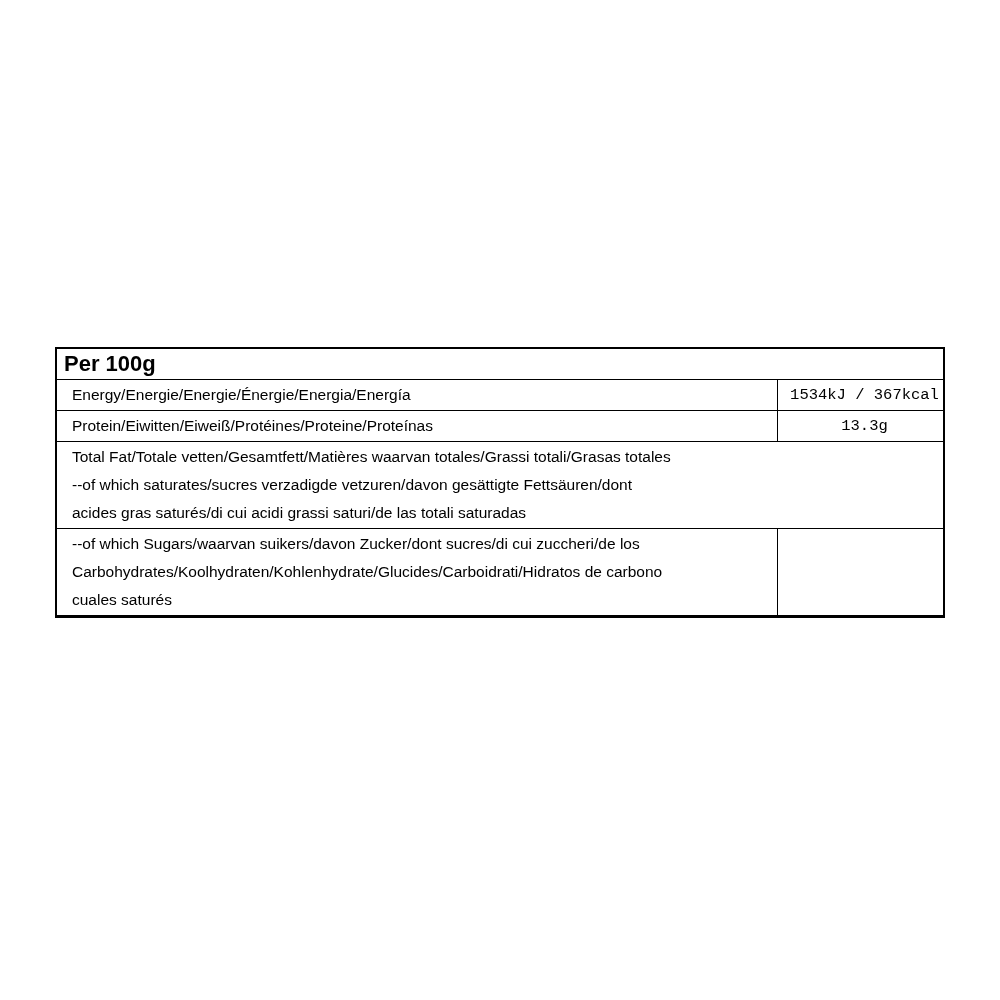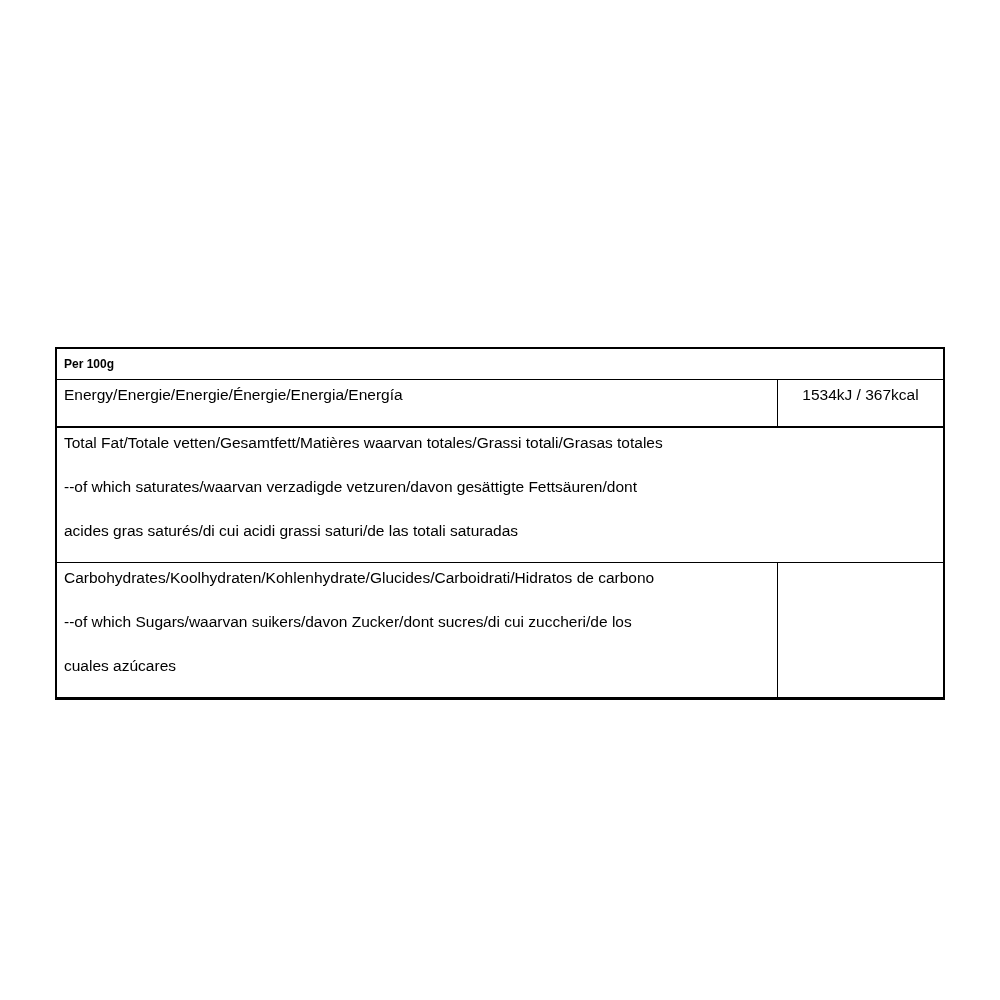--- a/index.html
+++ b/index.html
@@ -21,46 +21,48 @@
     width: 890px;
     box-sizing: border-box;
     border: 2px solid #000000;
     background: #ffffff;
     font-size: 15.5px;
   }
   .t-header {
     height: 30px;
     line-height: 30px;
     font-weight: bold;
-    font-size: 12px;
+    font-size: 22px;
     padding-left: 7px;
     white-space: nowrap;
     overflow: hidden;
   }
   .t-row {
     display: flex;
     border-top: 1px solid #000000;
   }
   .cell-label {
     flex: 1 1 auto;
     min-width: 0;
     padding: 1px 6px 1px 7px;
   }
   .cell-value {
     flex: 0 0 166px;
     box-sizing: border-box;
     border-left: 1px solid #000000;
     text-align: center;
     padding: 1px 2px;
+    font-family: Liberation Mono, monospace;
   }
   .line {
-    height: 44px;
+    height: 28px;
     line-height: 28px;
     white-space: nowrap;
     overflow: hidden;
+    margin-left: 8px;
   }
 </style>
 </head>
 <body>
 
 <div class="nutrition-table">
 
   <div class="t-header">
     <span>Per 100g</span>
   </div>
@@ -68,35 +70,41 @@
   <div class="t-row">
     <div class="cell-label">
       <div class="line">Energy/Energie/Energie/Énergie/Energia/Energía</div>
     </div>
     <div class="cell-value">
       <div class="line">1534kJ / 367kcal</div>
     </div>
   </div>
 
   <div class="t-row">
+    <div class="cell-label">
+      <div class="line">Protein/Eiwitten/Eiweiß/Protéines/Proteine/Proteínas</div>
+    </div>
+    <div class="cell-value">
+      <div class="line">13.3g</div>
+    </div>
   </div>
 
   <div class="t-row">
     <div class="cell-label">
       <div class="line">Total Fat/Totale vetten/Gesamtfett/Matières waarvan totales/Grassi totali/Grasas totales</div>
-      <div class="line">--of which saturates/waarvan verzadigde vetzuren/davon gesättigte Fettsäuren/dont</div>
+      <div class="line">--of which saturates/sucres verzadigde vetzuren/davon gesättigte Fettsäuren/dont</div>
       <div class="line">acides gras saturés/di cui acidi grassi saturi/de las totali saturadas</div>
     </div>
   </div>
 
   <div class="t-row">
     <div class="cell-label">
+      <div class="line">--of which Sugars/waarvan suikers/davon Zucker/dont sucres/di cui zuccheri/de los</div>
       <div class="line">Carbohydrates/Koolhydraten/Kohlenhydrate/Glucides/Carboidrati/Hidratos de carbono</div>
-      <div class="line">--of which Sugars/waarvan suikers/davon Zucker/dont sucres/di cui zuccheri/de los</div>
-      <div class="line">cuales azúcares</div>
+      <div class="line">cuales saturés</div>
     </div>
     <div class="cell-value">
     </div>
   </div>
 
   <div class="t-row">
   </div>
 
 </div>
 

